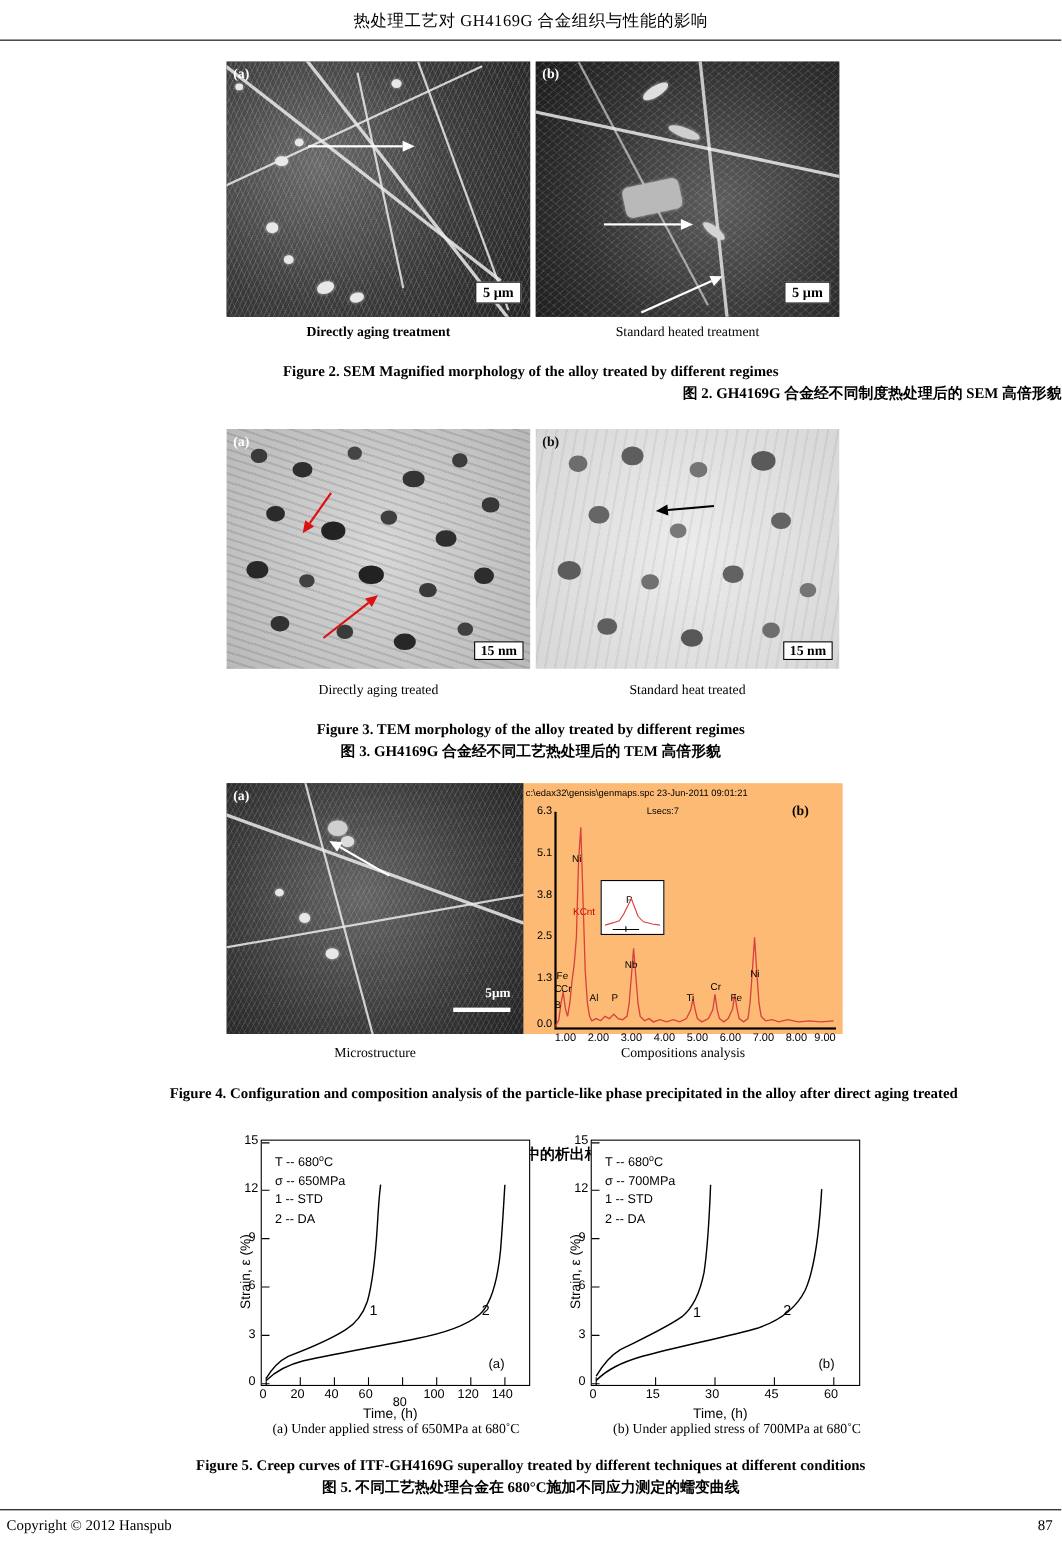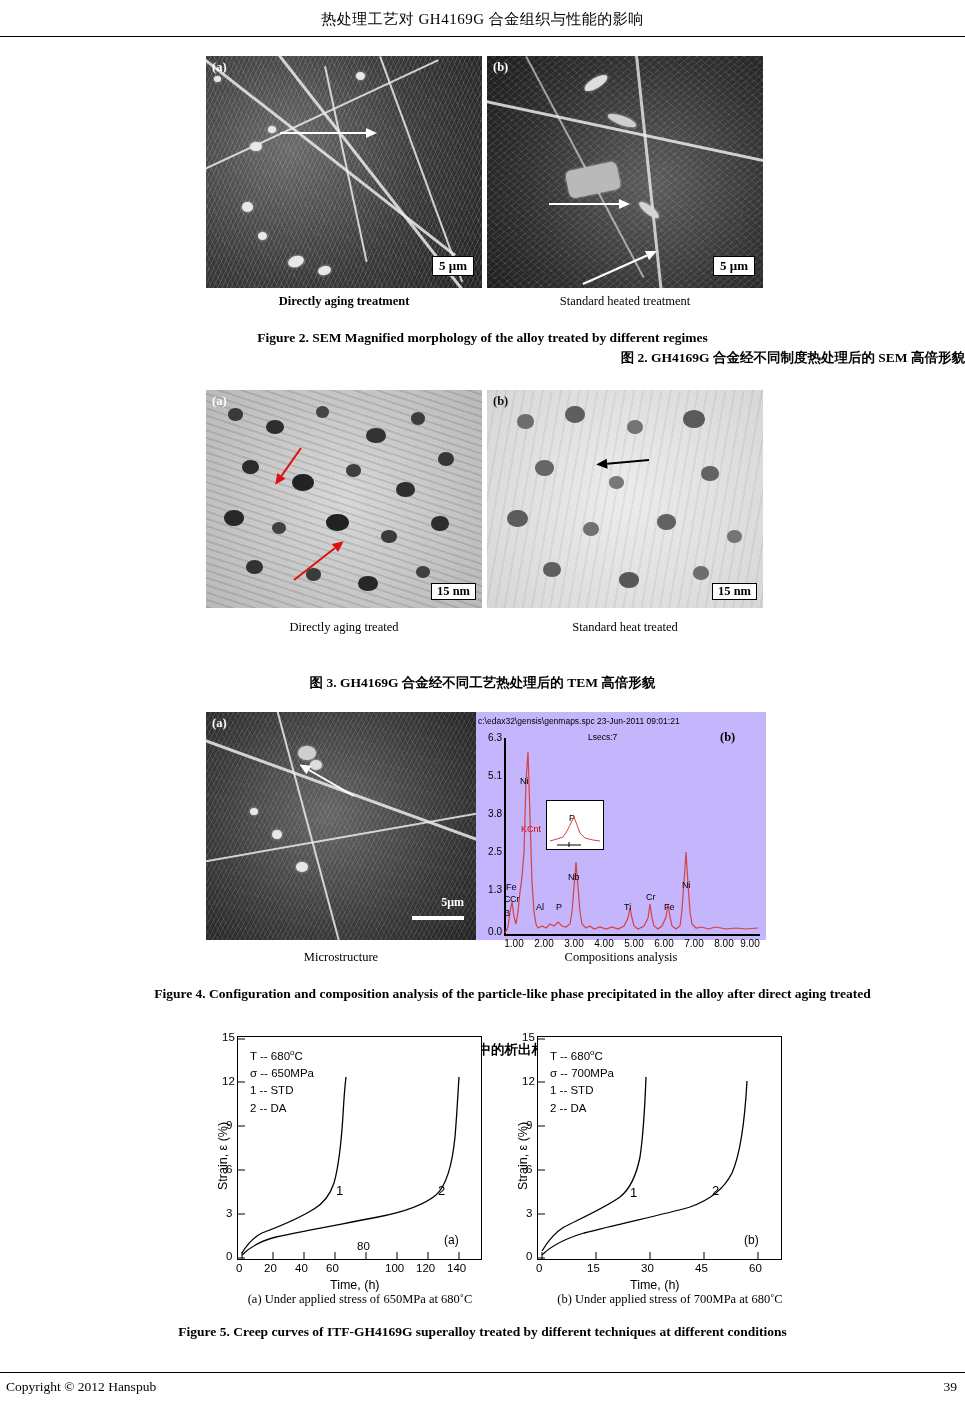--- a/index.html
+++ b/index.html
@@ -79,21 +79,21 @@
   }
   .tem-bg-b{position:absolute;inset:0;
     background:
       repeating-linear-gradient(100deg, rgba(0,0,0,.05) 0 2px, rgba(0,0,0,0) 2px 9px),
       radial-gradient(circle at 50% 50%, #ececec, #d7d7d7);
   }
   .prec{position:absolute;border-radius:48%;}
 
   
   .fig4a{position:absolute;left:206px;top:712px;width:270px;height:228px;overflow:hidden;background:#2b2b2b;}
-  .fig4b{position:absolute;left:476px;top:712px;width:290px;height:228px;background:#c4b5fd;}
+  .fig4b{position:absolute;left:476px;top:712px;width:290px;height:228px;background:#fdba74;}
 
   .eds-title{position:absolute;font-size:8.5px;font-family:"Liberation Sans",sans-serif;}
   .eds-axis{position:absolute;background:#000;}
   .eds-ytick{position:absolute;font-size:10px;font-family:"Liberation Sans",sans-serif;text-align:right;}
   .eds-xtick{position:absolute;font-size:10px;font-family:"Liberation Sans",sans-serif;text-align:center;}
   .eds-lbl{position:absolute;font-size:9px;font-family:"Liberation Sans",sans-serif;}
   .eds-kcnt{position:absolute;font-size:9px;color:#cc0000;font-family:"Liberation Sans",sans-serif;}
   .eds-inset{position:absolute;border:1px solid #000;background:#fff;}
 
   
@@ -227,20 +227,21 @@
       <div class="shaft" style="width:42px;"></div>
         <div class="head" style="left:42px;"></div>
     </div>
     <div class="panel-tag" style="left:6px;top:4px;color:#111;">(b)</div>
     <div class="scalebar-dark" style="right:6px;bottom:8px;">15 nm</div>
   </div>
 
   <div class="sublabel" style="left:206px;top:620px;width:276px;">Directly aging treated</div>
   <div class="sublabel" style="left:487px;top:620px;width:276px;">Standard heat treated</div>
 
+  <div class="cap" style="top:653px;">Figure 3. TEM morphology of the alloy treated by different regimes</div>
   <div class="cap zh" style="top:673px;">图 3. GH4169G 合金经不同工艺热处理后的 TEM 高倍形貌</div>
 
   <div class="fig4a">
     <div class="sem">
       <div class="bg" style="background:
           repeating-linear-gradient(118deg, rgba(255,255,255,.11) 0 1px, rgba(0,0,0,0) 1px 4px),
           repeating-linear-gradient(62deg, rgba(255,255,255,.07) 0 1px, rgba(0,0,0,0) 1px 5px),
           radial-gradient(circle at 45% 45%, #656565 0%, #3a3a3a 60%, #222 100%);"></div>
       <div class="grainline" style="left:-20px;top:20px;width:330px;height:3px;transform:rotate(20deg);"></div>
       <div class="grainline" style="left:70px;top:-10px;width:280px;height:2px;transform:rotate(75deg);"></div>
@@ -357,21 +358,21 @@
   <div class="clab" style="left:222px;top:1031px;">15</div>
   <div class="clab" style="left:222px;top:1075px;">12</div>
   <div class="clab" style="left:226px;top:1119px;">9</div>
   <div class="clab" style="left:226px;top:1163px;">6</div>
   <div class="clab" style="left:226px;top:1207px;">3</div>
   <div class="clab" style="left:226px;top:1250px;">0</div>
   <div class="clab" style="left:236px;top:1262px;">0</div>
   <div class="clab" style="left:264px;top:1262px;">20</div>
   <div class="clab" style="left:295px;top:1262px;">40</div>
   <div class="clab" style="left:326px;top:1262px;">60</div>
-  <div class="clab" style="left:357px;top:1240px;">80</div>
+  <div class="clab" style="left:357px;top:1269px;">80</div>
   <div class="clab" style="left:385px;top:1262px;">100</div>
   <div class="clab" style="left:416px;top:1262px;">120</div>
   <div class="clab" style="left:447px;top:1262px;">140</div>
   <div class="caxis-title" style="left:330px;top:1278px;">Time, (h)</div>
   <div class="caxis-title crot" style="left:216px;top:1190px;">Strain, ε (%)</div>
 
   <div class="chartbox" style="left:537px;top:1036px;width:243px;height:222px;">
     <svg width="243" height="222" style="position:absolute;left:0;top:0;">
       <path d="M4,214 C10,204 16,196 26,190 C46,180 68,170 82,160 C92,152 98,140 102,120 C105,100 107,66 108,40" fill="none" stroke="#000" stroke-width="1.3"></path>
       <path d="M4,218 C14,208 26,202 46,196 C84,186 124,178 152,170 C172,163 186,152 194,136 C202,118 207,80 209,44" fill="none" stroke="#000" stroke-width="1.3"></path>
@@ -411,17 +412,18 @@
   <div class="clab" style="left:641px;top:1262px;">30</div>
   <div class="clab" style="left:695px;top:1262px;">45</div>
   <div class="clab" style="left:749px;top:1262px;">60</div>
   <div class="caxis-title" style="left:630px;top:1278px;">Time, (h)</div>
   <div class="caxis-title crot" style="left:516px;top:1190px;">Strain, ε (%)</div>
 
   <div class="sublabel" style="left:190px;top:1292px;width:340px;">(a) Under applied stress of 650MPa at 680˚C</div>
   <div class="sublabel" style="left:500px;top:1292px;width:340px;">(b) Under applied stress of 700MPa at 680˚C</div>
 
   <div class="cap" style="top:1322px;">Figure 5. Creep curves of ITF-GH4169G superalloy treated by different techniques at different conditions</div>
+  <div class="cap zh" style="top:1342px;">图 5. 不同工艺热处理合金在 680°C施加不同应力测定的蠕变曲线</div>
 
   <div class="footer-rule"></div>
   <div class="footer-left">Copyright © 2012 Hanspub</div>
-  <div class="footer-right">39</div>
+  <div class="footer-right">87</div>
 </div>
 
 </body></html>

